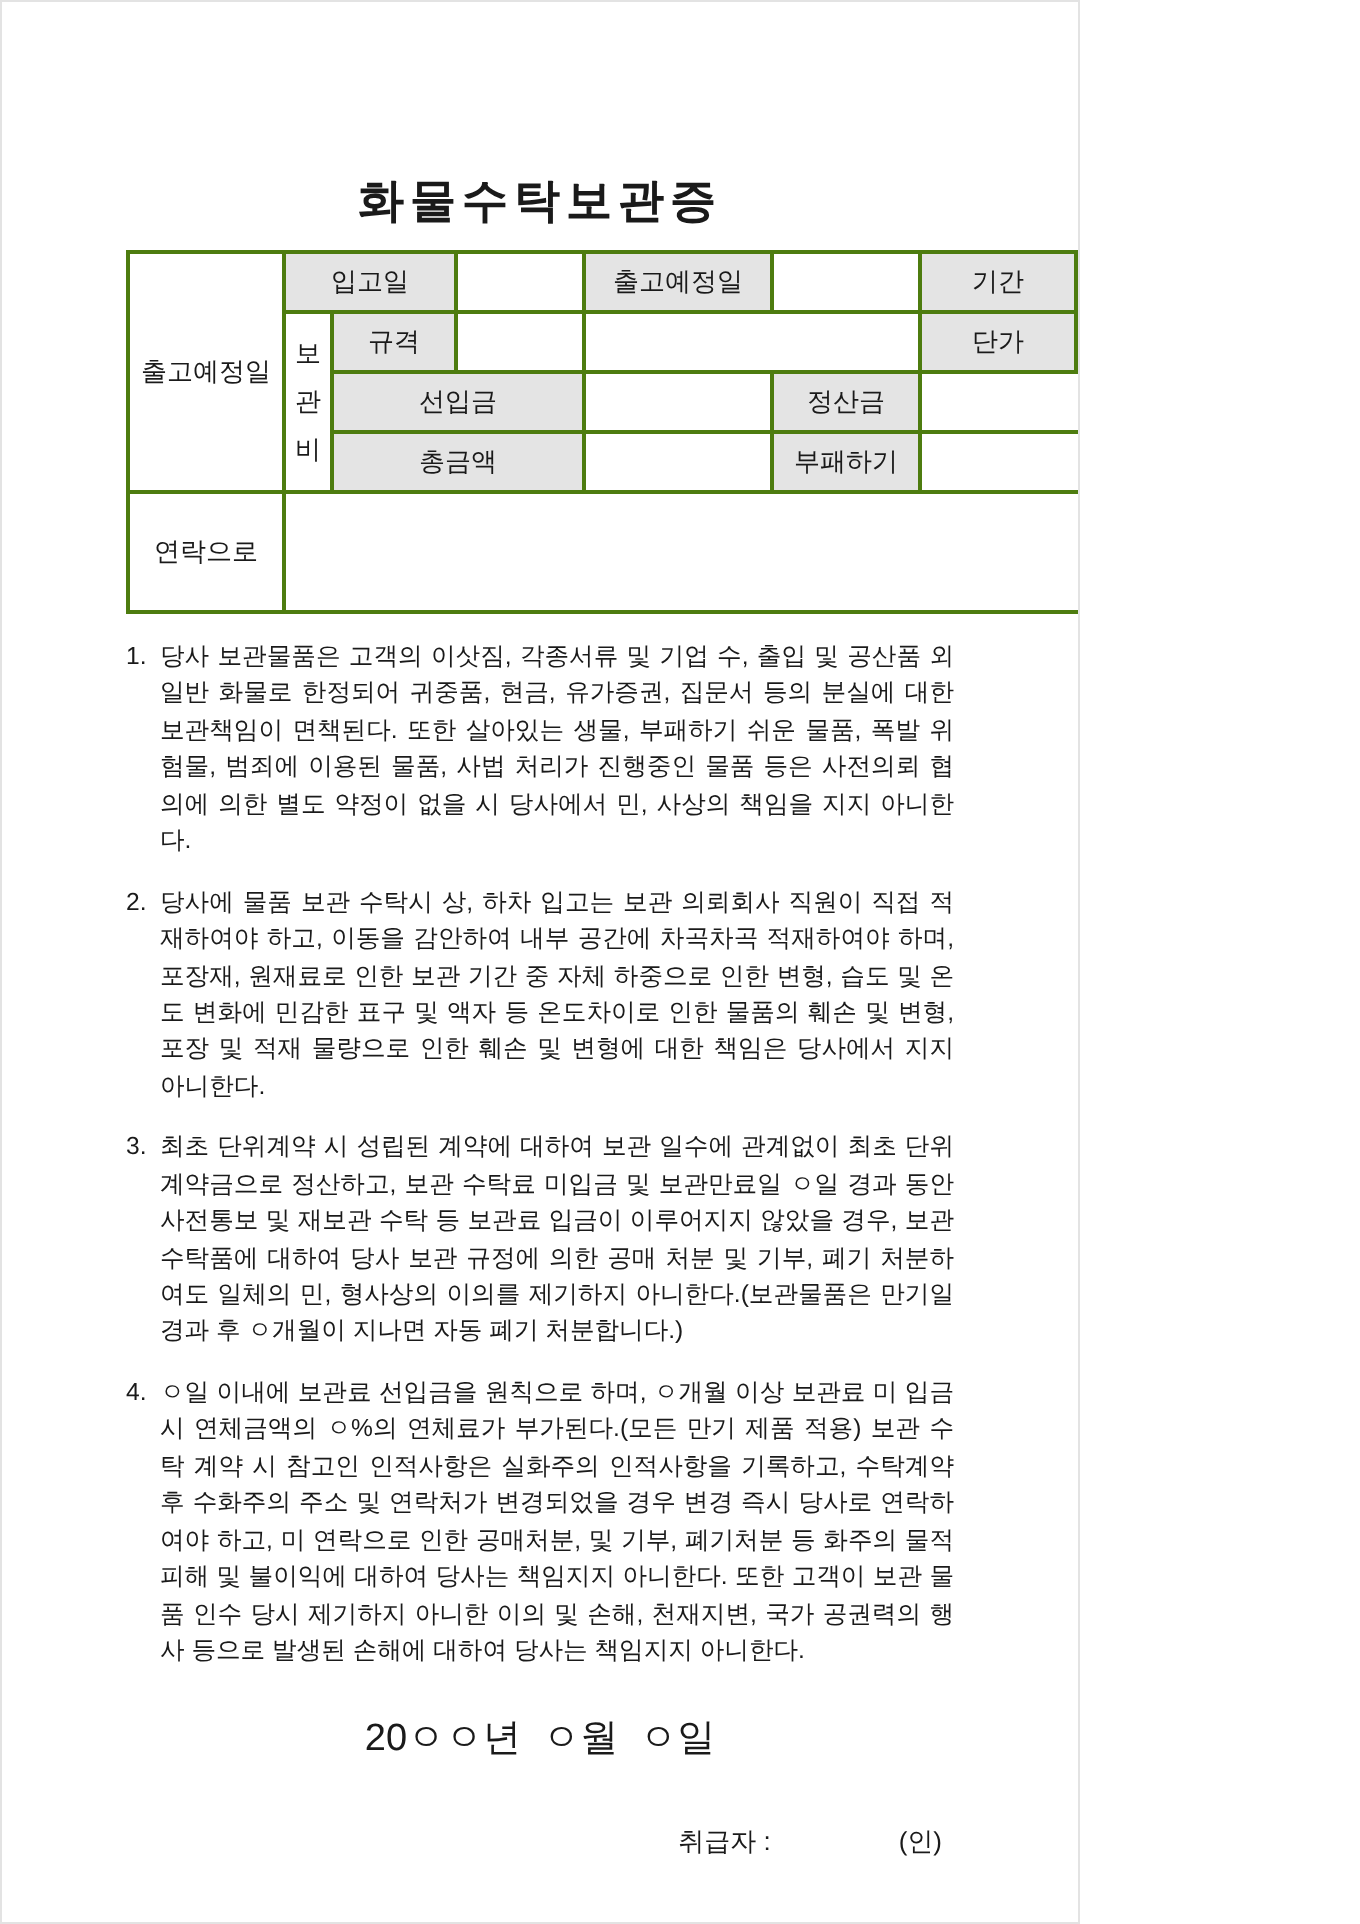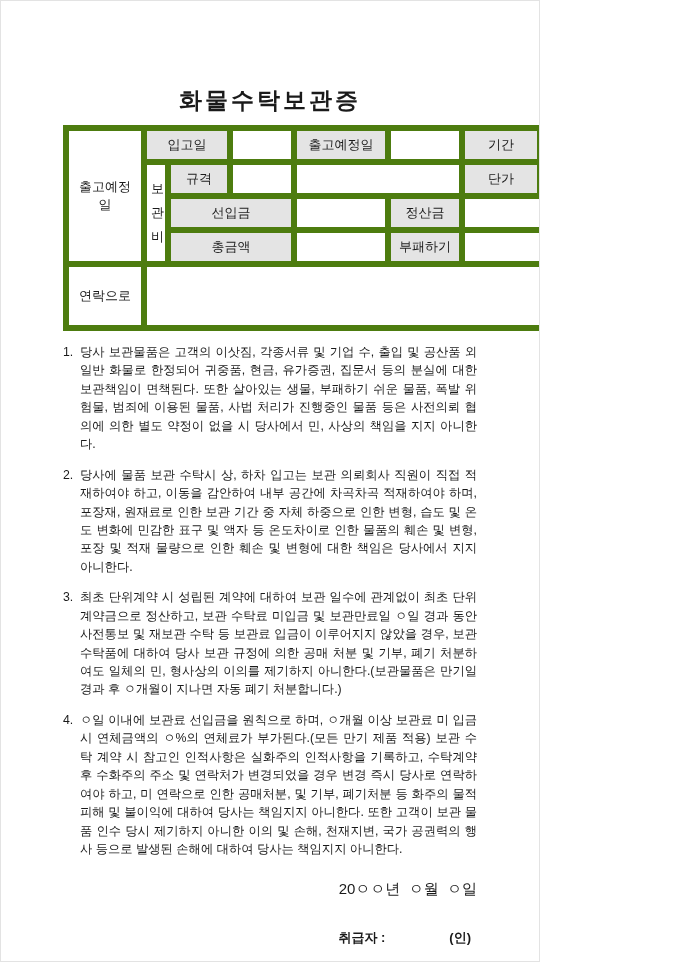--- a/index.html
+++ b/index.html
@@ -26,21 +26,21 @@
   }
   .no-line { margin-top: 36px; font-size: 13px; }
 
   table.form {
     border-collapse: collapse;
     table-layout: fixed;
     width: 556px;
     margin-top: 9px;
   }
   table.form td {
-    border: 6px solid #4d7c0f;
+    border: 2px solid #4d7c0f;
     font-size: 13px;
     text-align: center;
     vertical-align: middle;
     padding: 2px 4px;
     height: 24px;
     overflow: hidden;
   }
   td.shade { background: #e4e4e4; }
   .fee-cell { font-size: 12px; padding: 4px 0; }
   .fee-cell div { line-height: 24px; }
@@ -51,29 +51,28 @@
     position: relative;
     margin-top: 12px;
     padding-left: 17px;
     font-size: 12.3px;
     line-height: 1.5;
     text-align: justify;
     word-break: break-all;
   }
   .term-num { position: absolute; left: 0; top: 0; }
 
-  .date-line { margin-top: 22px; text-align: right; font-size: 15px; white-space: pre; }
+  .date-line { margin-top: 22px; text-align: center; font-size: 19px; white-space: pre; }
   .sign-line {
     margin-top: 30px;
     font-size: 13px;
     display: flex;
     justify-content: flex-end;
     gap: 64px;
     padding-right: 6px;
-    font-weight: bold;
   }
 </style>
 </head>
 <body>
 
 <div class="page">
 
   <div class="title">화물수탁보관증</div>
 
 

